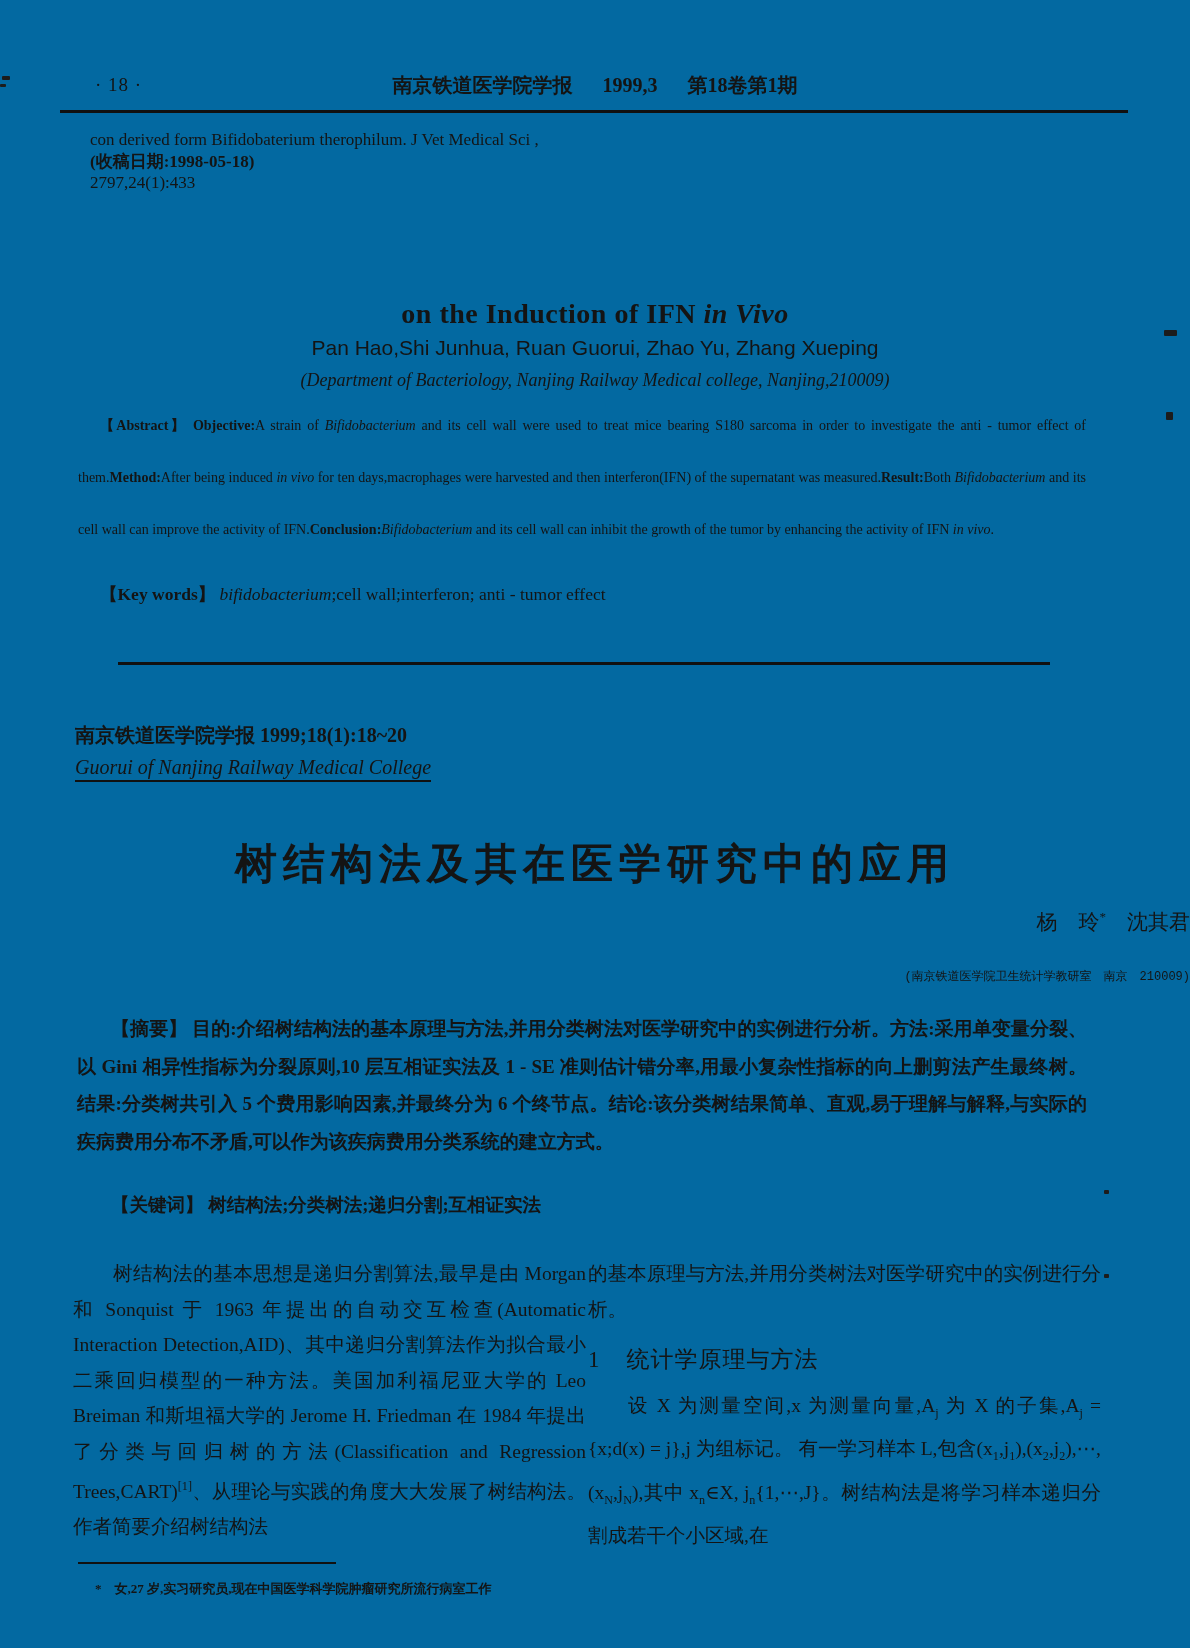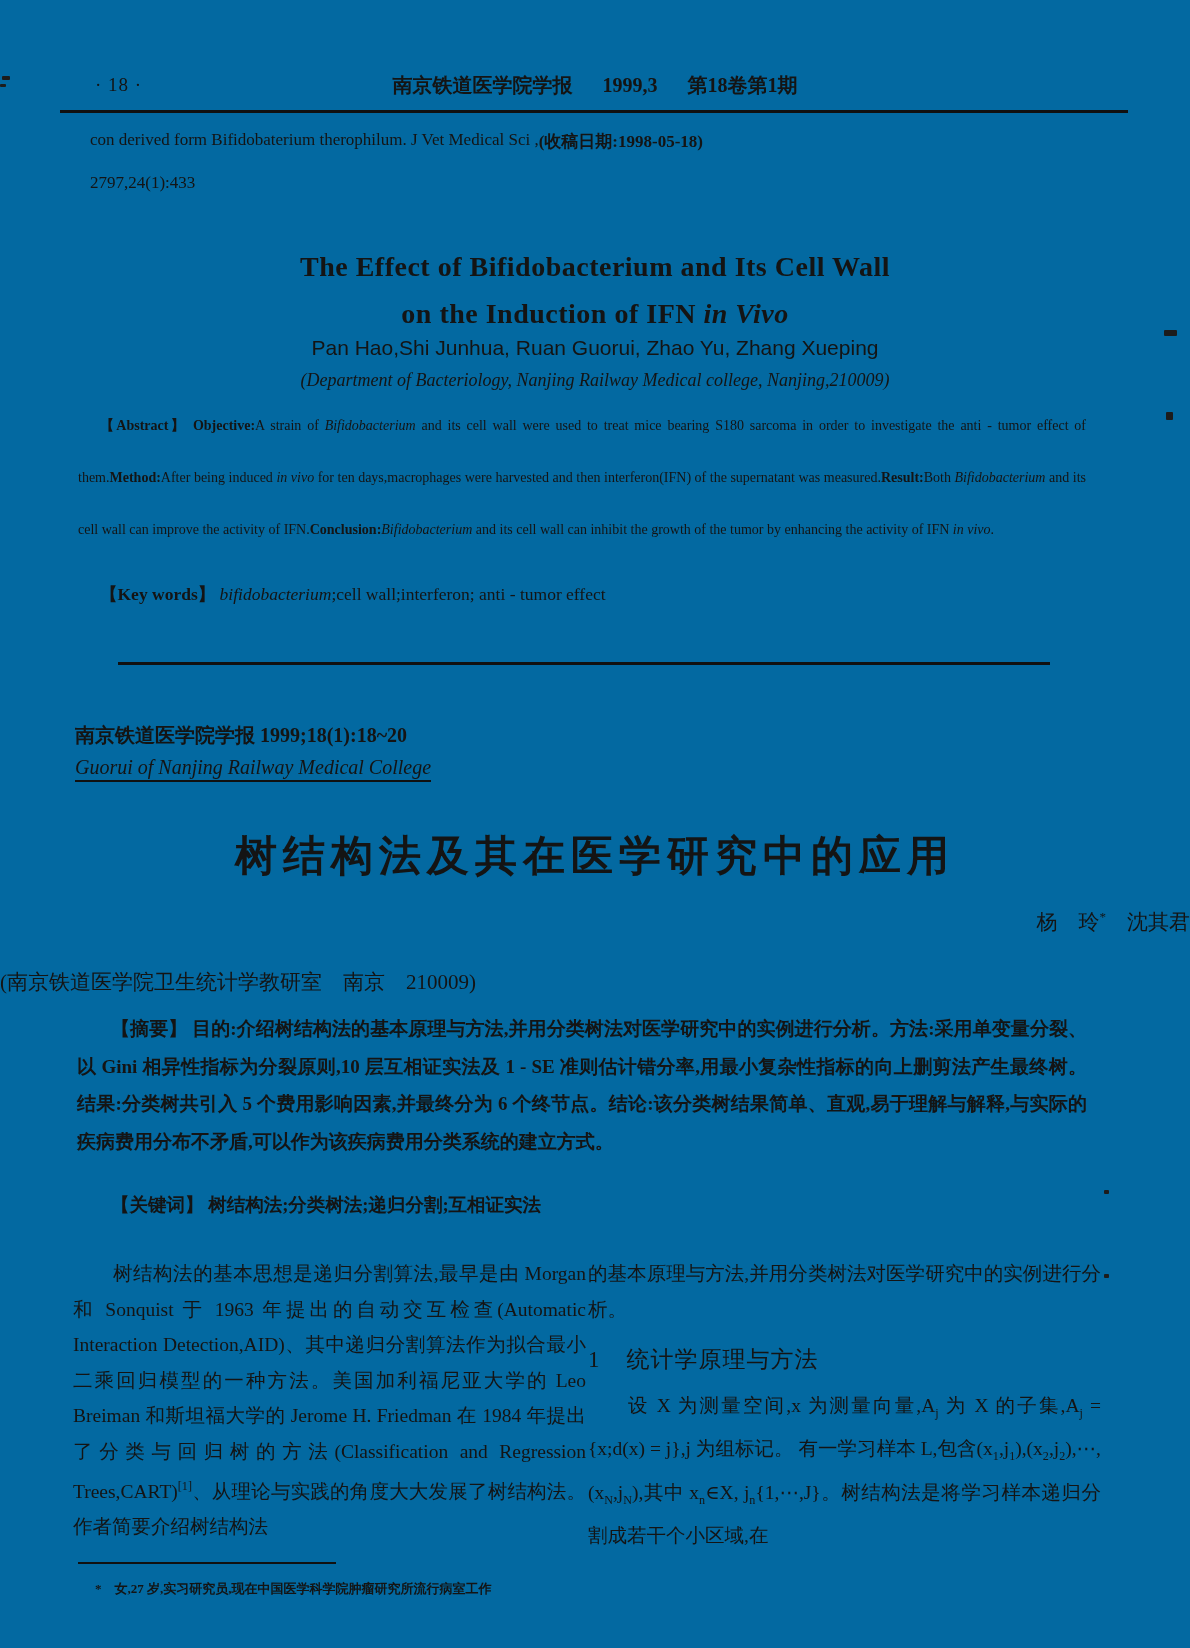--- a/index.html
+++ b/index.html
@@ -14,43 +14,43 @@
   }
   .rule{position:absolute;background:#111;}
   .rule-top{top:110px;left:60px;width:1068px;height:3px;}
   .rule-mid{top:662px;left:118px;width:932px;height:3px;}
   .foot-rule{top:1562px;left:78px;width:258px;height:2px;}
 
   .hdr{position:absolute;top:72px;left:62px;right:62px;height:28px;}
   .hdr-left{position:absolute;left:33px;top:2px;font-size:19px;letter-spacing:1px;}
   .hdr-center{position:absolute;left:0;right:0;text-align:center;font-weight:700;font-size:20px;white-space:pre;}
 
-  .ref-line1{position:absolute;top:130px;left:90px;right:95px;display:flex;font-size:17px;}
+  .ref-line1{position:absolute;top:130px;left:90px;right:95px;display:flex;font-size:17px;flex-direction:column;}
   .received{font-weight:700;font-size:17px;}
   .ref-line2{position:absolute;top:173px;left:90px;font-size:17px;}
 
   .en-title{position:absolute;top:243px;left:0;right:0;margin:0;text-align:center;
     font-size:28px;line-height:47px;font-weight:700;letter-spacing:.5px;}
   .en-authors{position:absolute;top:336px;left:0;right:0;text-align:center;
     font-family:"Liberation Sans","DejaVu Sans",sans-serif;font-size:21px;}
   .en-affil{position:absolute;top:370px;left:0;right:0;text-align:center;font-style:italic;font-size:18px;}
 
   .abstract{position:absolute;top:400px;left:78px;width:1008px;margin:0;
     font-size:14px;line-height:52px;text-align:justify;text-indent:22px;}
   .keywords{position:absolute;top:582px;left:78px;width:1008px;margin:0;
     font-size:17.5px;text-indent:22px;}
 
   .cite-cn{position:absolute;top:722px;left:75px;font-weight:700;font-size:20px;}
   .cite-en{position:absolute;top:756px;left:75px;font-style:italic;font-size:20px;
     border-bottom:2px solid #111;padding-bottom:1px;}
 
-  .cn-title{position:absolute;top:828px;left:0;right:0;margin:0;text-align:center;
+  .cn-title{position:absolute;top:828px;left:0;right:0;margin:8px;text-align:center;
     font-size:42px;font-weight:700;letter-spacing:6px;}
   .cn-authors{position:absolute;top:908px;left:0;right:0;text-align:right;font-size:21px;}
-  .cn-affil{position:absolute;top:968px;left:0;right:0;text-align:left;font-size:21px;}
+  .cn-affil{position:absolute;top:968px;left:0;right:0;text-align:right;font-size:12px;font-family:Liberation Mono, monospace;}
 
   .cn-abstract{position:absolute;top:1010px;left:77px;width:1010px;margin:0;
     font-size:19px;line-height:37.5px;text-align:justify;text-indent:34px;font-weight:600;}
   .cn-keywords{position:absolute;top:1192px;left:77px;width:1010px;margin:0;
     font-size:18.5px;text-indent:34px;font-weight:600;}
 
   .columns{position:absolute;top:1256px;left:73px;width:1044px;display:flex;gap:2px;}
   .col{width:513px;}
   .body-p{margin:0;font-size:19.5px;line-height:35.5px;text-align:justify;}
   .indent{text-indent:40px;}
@@ -83,21 +83,21 @@
   </div>
   <div class="rule rule-top"></div>
 
   <div class="ref-line1">
     <span>con derived form Bifidobaterium therophilum. J Vet Medical Sci ,</span>
     <span class="received">(收稿日期:1998-05-18)</span>
   </div>
   <div class="ref-line2">2797,24(1):433</div>
 
   <h1 class="en-title">
-    <span>The Effect of Bifidobacterium and Its Cell Wall</span><br>
+    <br>
     <span><span class="seg-normal">on the Induction of IFN </span><span class="seg-italic">in Vivo</span></span>
   </h1>
   <div class="en-authors">Pan Hao,Shi Junhua, Ruan Guorui, Zhao Yu, Zhang Xueping</div>
   <div class="en-affil">(Department of Bacteriology, Nanjing Railway Medical college, Nanjing,210009)</div>
 
   <p class="abstract"><span class="seg-bold">【Abstract】 </span><span class="seg-bold">Objective:</span><span class="seg-normal">A strain of </span><span class="seg-italic">Bifidobacterium</span><span class="seg-normal"> and its cell wall were used to treat mice bearing S180 sarcoma in order to investigate the anti - tumor effect of them.</span><span class="seg-bold">Method:</span><span class="seg-normal">After being induced </span><span class="seg-italic">in vivo</span><span class="seg-normal"> for ten days,macrophages were harvested and then interferon(IFN) of the supernatant was measured.</span><span class="seg-bold">Result:</span><span class="seg-normal">Both </span><span class="seg-italic">Bifidobacterium</span><span class="seg-normal"> and its cell wall can improve the activity of IFN.</span><span class="seg-bold">Conclusion:</span><span class="seg-italic">Bifidobacterium</span><span class="seg-normal"> and its cell wall can inhibit the growth of the tumor by enhancing the activity of IFN </span><span class="seg-italic">in vivo</span><span class="seg-normal">.</span></p>
   <p class="keywords"><span class="seg-bold">【Key words】 </span><span class="seg-italic">bifidobacterium</span><span class="seg-normal">;cell wall;interferon; anti - tumor effect</span></p>
 
   <div class="rule rule-mid"></div>
 

